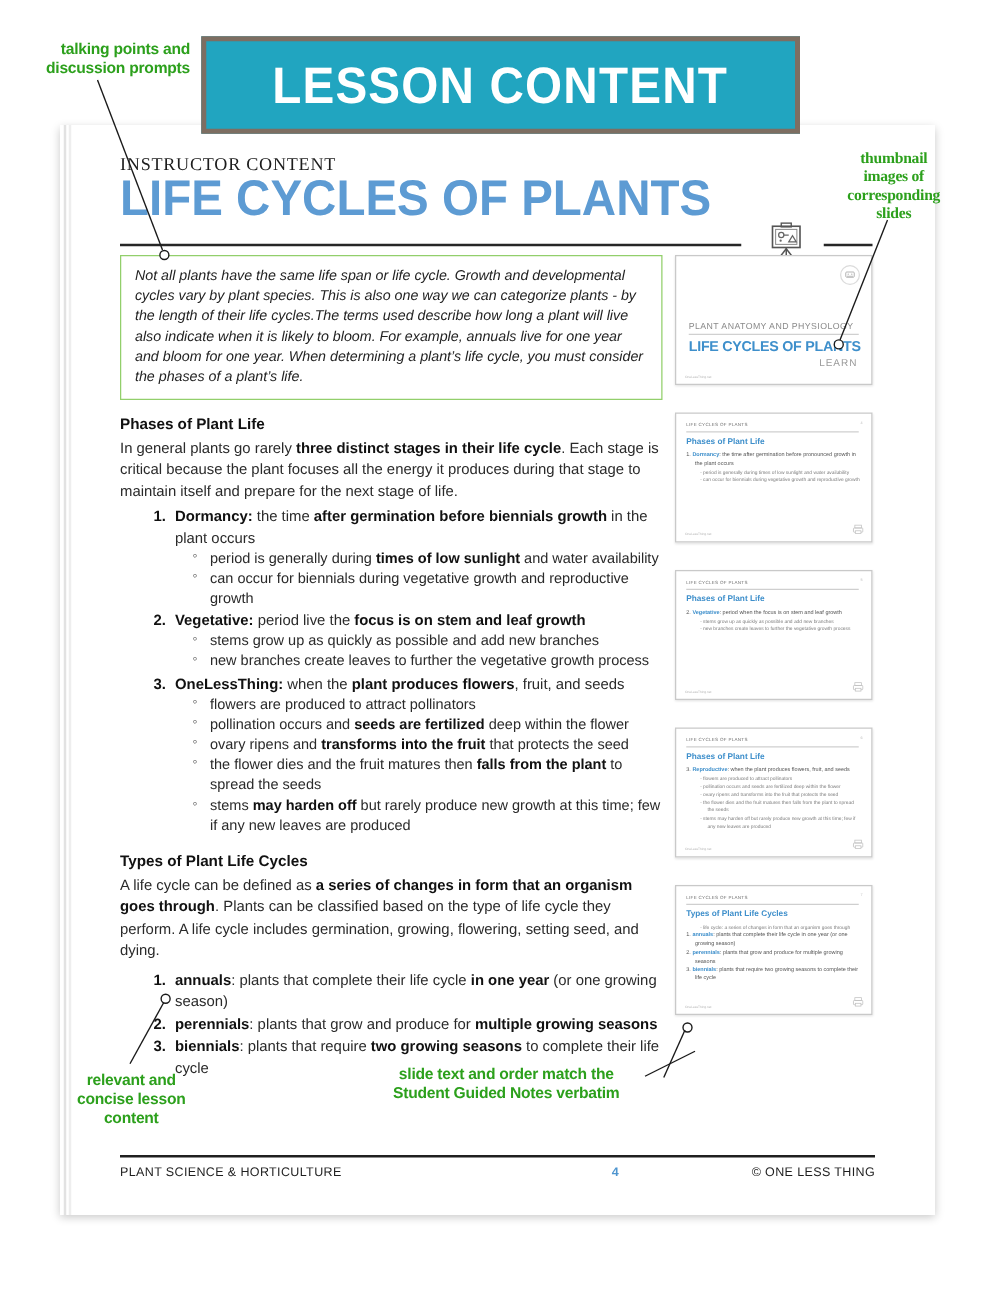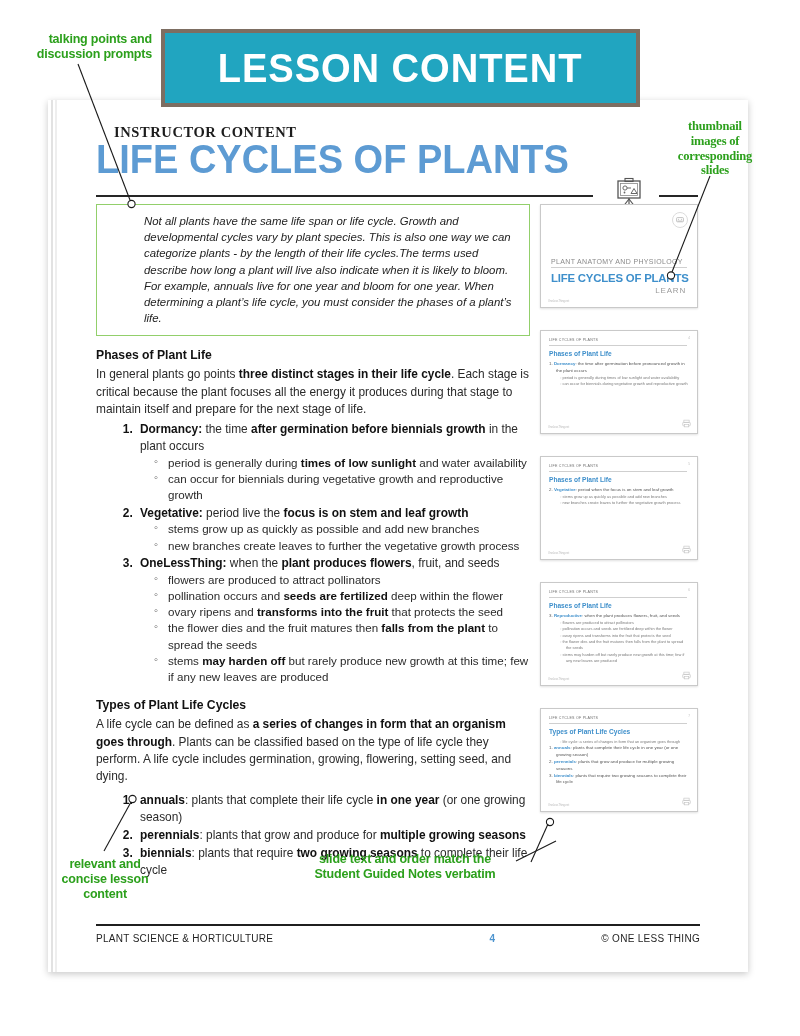--- a/index.html
+++ b/index.html
@@ -77,22 +77,21 @@
     line-height: 1;
   }
 
   
   #doc-header { position: absolute; left: 48px; top: 24px; right: 48px; }
   #kicker {
     font-family: "Liberation Serif", serif;
     font-size: 14.5px;
     letter-spacing: 0.6px;
     color: #1c1c1c;
-    font-weight: bold;
-    margin-left: 18px;
+    font-weight: normal;
   }
   #doc-title {
     font-family: "Liberation Sans Narrow", "Liberation Sans", sans-serif;
     font-weight: bold;
     font-size: 40px;
     line-height: 0.97;
     color: #5D9BD3;
     letter-spacing: 0px;
     transform: scaleX(0.95);
     transform-origin: left center;
@@ -144,21 +143,20 @@
     font-size: 11.8px;
     color: #111;
     margin-bottom: 3px;
   }
   #callout .a {
     font-family: "Liberation Sans", sans-serif;
     font-style: italic;
     font-size: 11.4px;
     line-height: 1.42;
     color: #222;
-    margin-left: 36px;
   }
 
   
   h3.sec {
     font-family: "Liberation Sans", sans-serif;
     font-size: 12.2px;
     font-weight: bold;
     color: #111;
     margin: 9px 0 4px 0;
   }
@@ -380,21 +378,21 @@
   <div id="content">
 
     <div id="left-col">
 
       <div id="callout">
         <div class="a">Not all plants have the same life span or life cycle. Growth and developmental cycles vary by plant species. This is also one way we can categorize plants - by the length of their life cycles.The terms used describe how long a plant will live also indicate when it is likely to bloom. For example, annuals live for one year and bloom for one year.  When determining a plant’s life cycle, you must consider the phases of a plant’s life.</div>
       </div>
 
       <h3 class="sec">Phases of Plant Life</h3>
       <p class="body">
-        <span>In general plants go points </span><b>three distinct stages in their life cycle</b><span>. Each stage is critical because the plant focuses all the energy it produces during that stage to maintain itself and prepare for the next stage of life.</span>
+        <span>In general plants go rarely </span><b>three distinct stages in their life cycle</b><span>. Each stage is critical because the plant focuses all the energy it produces during that stage to maintain itself and prepare for the next stage of life.</span>
       </p>
 
       <ol class="numbered">
         <li>
           <b>Dormancy:</b><span> the time </span><b>after germination before biennials growth</b><span> in the plant occurs</span>
           <ul class="sub">
             <li><span>period is generally during </span><b>times of low sunlight</b><span> and water availability</span></li>
             <li><span>can occur for biennials during vegetative growth and reproductive growth</span></li>
           </ul>
         </li>

